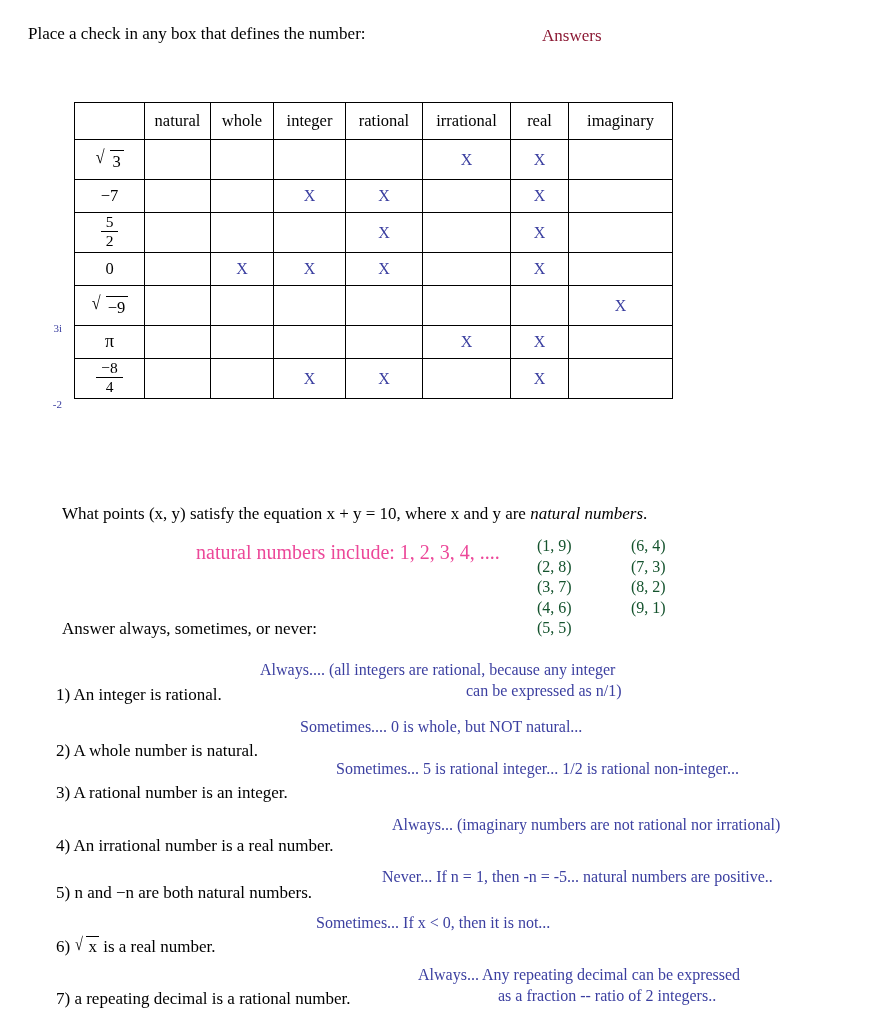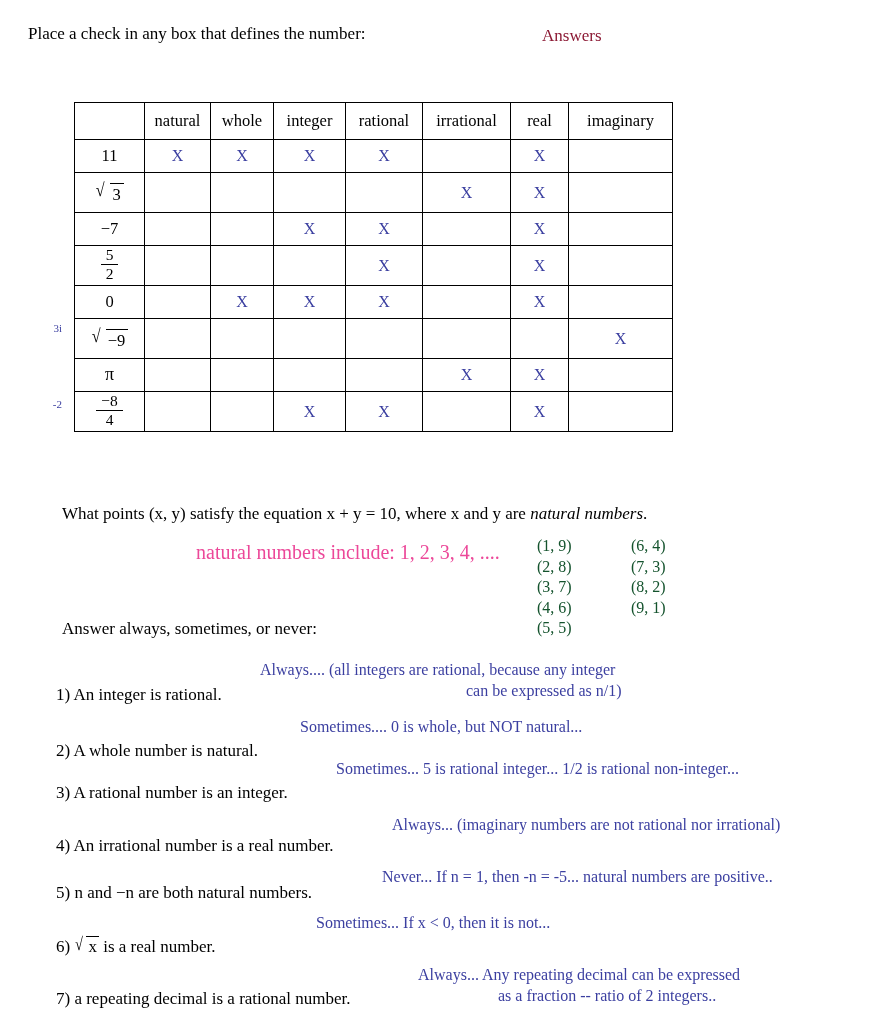--- a/index.html
+++ b/index.html
@@ -224,30 +224,20 @@
       <th>natural</th>
       <th>whole</th>
       <th>integer</th>
       <th>rational</th>
       <th>irrational</th>
       <th>real</th>
       <th>imaginary</th>
     </tr>
   </thead>
   <tbody id="table-body">
-      <tr>
-        <td><span class="lbl">11</span></td>
-        <td><span class="mark">X</span></td>
-        <td><span class="mark">X</span></td>
-        <td><span class="mark">X</span></td>
-        <td><span class="mark">X</span></td>
-        <td></td>
-        <td><span class="mark">X</span></td>
-        <td></td>
-      </tr>
       <tr class="tall">
         <td><span class="radical"><span class="sign">√</span><span class="rad-body">3</span></span></td>
         <td></td>
         <td></td>
         <td></td>
         <td></td>
         <td><span class="mark">X</span></td>
         <td><span class="mark">X</span></td>
         <td></td>
       </tr>

